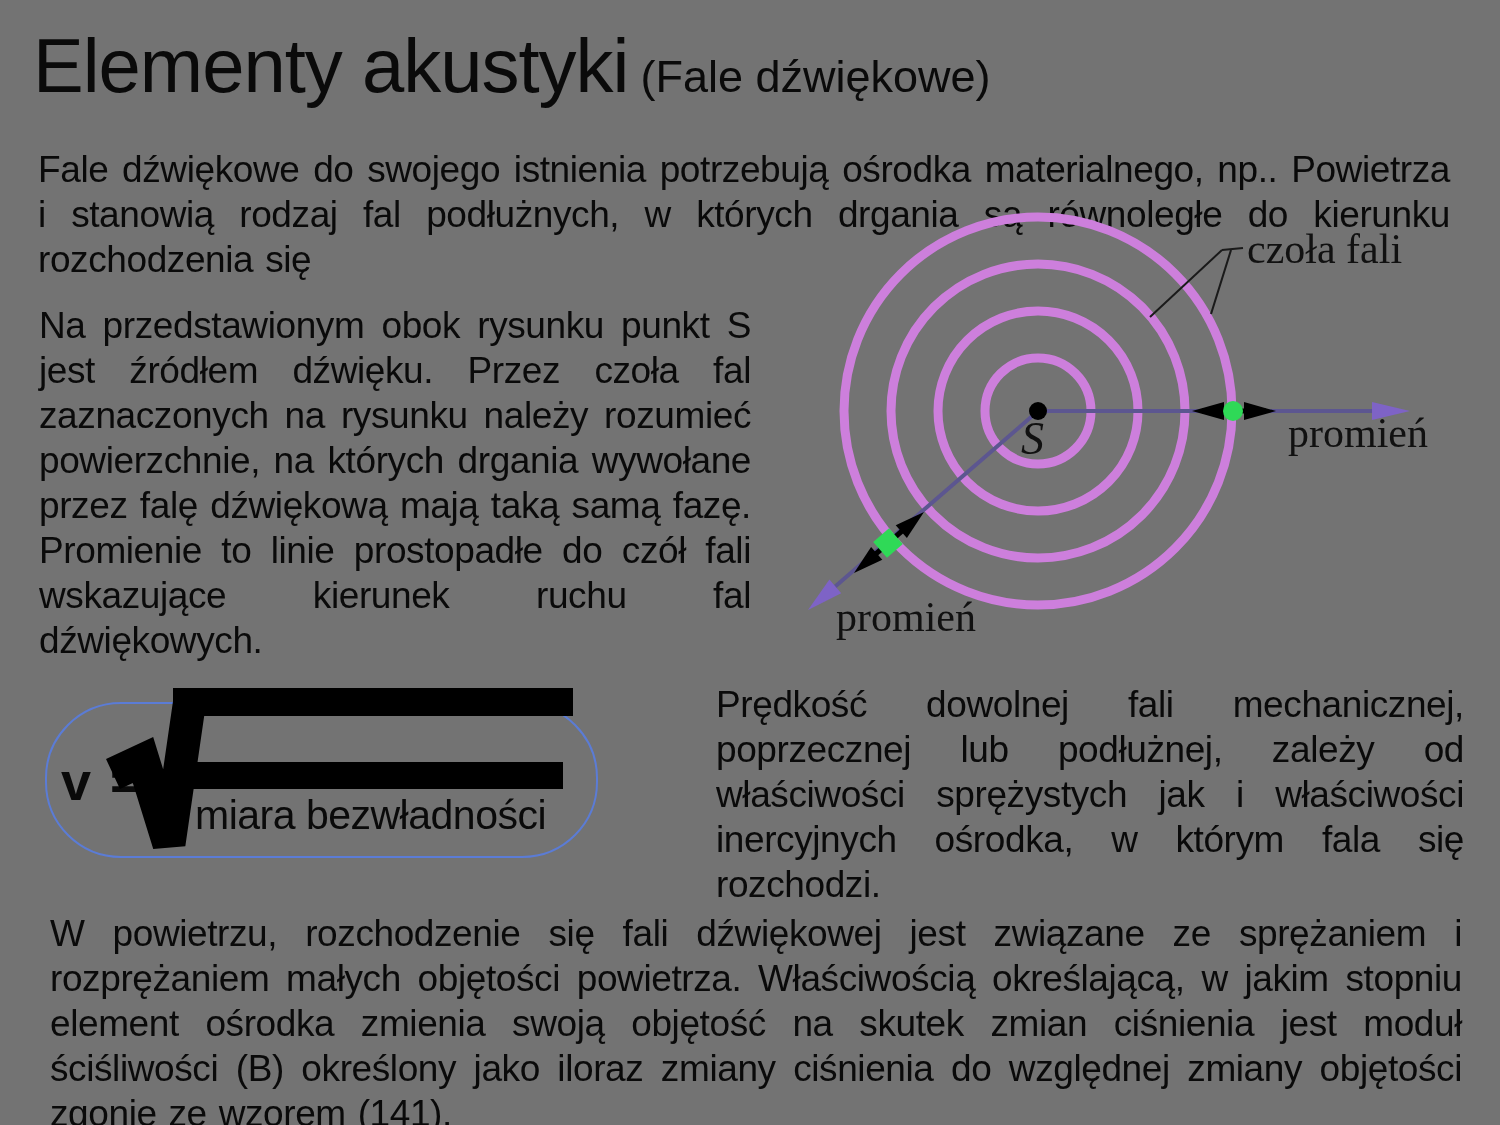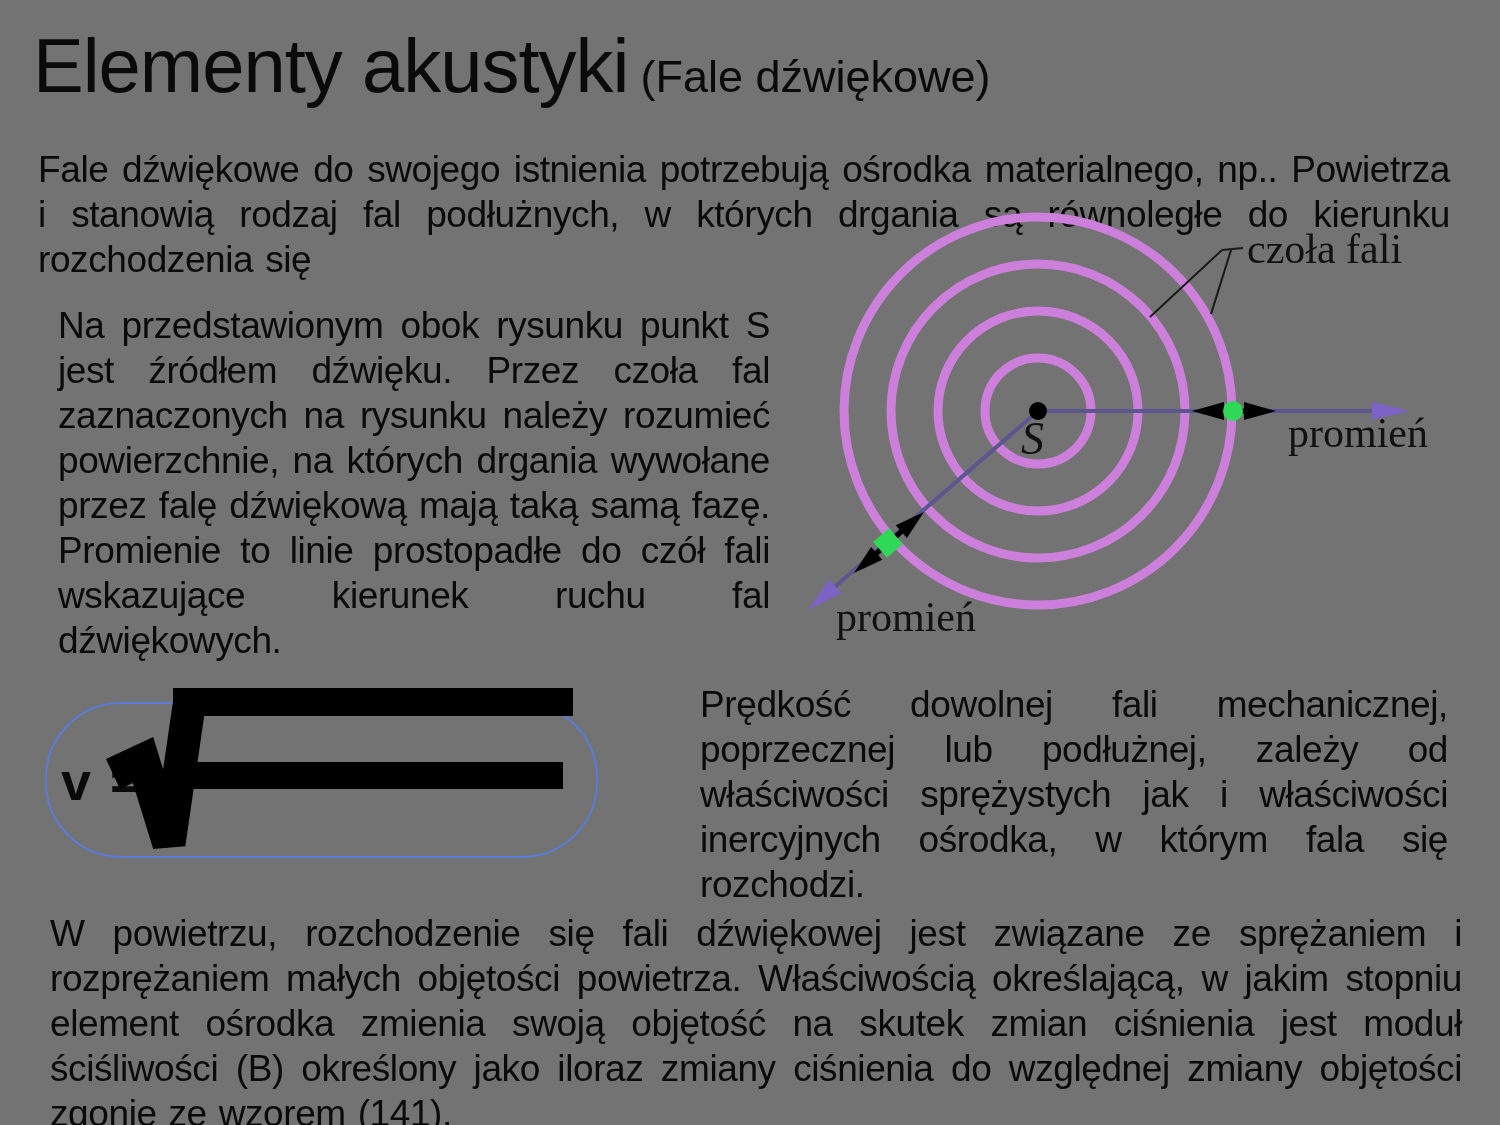--- a/index.html
+++ b/index.html
@@ -10,22 +10,22 @@
   }
   .title { position:absolute; left:33px; top:22px; white-space:nowrap; }
   .title-main { font-size:76px; letter-spacing:-1px; }
   .title-sub  { font-size:45px; margin-left:12px; }
 
   .para {
     position:absolute; text-align:justify; font-size:37px; line-height:45px;
     letter-spacing:-0.4px; word-spacing:2px;
   }
   .para-intro  { left:38px;  top:110px; width:1412px; }
-  .para-left   { left:58px;  top:266px; width:712px;  }
-  .para-right  { left:700px; top:645px; width:748px;  }
+  .para-left   { left:39px;  top:266px; width:712px;  }
+  .para-right  { left:716px; top:645px; width:748px;  }
   .para-bottom { left:50px;  top:874px; width:1412px; }
 
   
   .formula-box {
     position:absolute; left:45px; top:702px; width:549px; height:152px;
     border:2px solid #5b7cd6; border-radius:76px;
   }
   .sqrt-overbar { position:absolute; left:126px; top:-16px; width:400px; height:28px; background:#000; }
   .frac-bar     { position:absolute; left:126px; top:58px;  width:390px; height:27px; background:#000; }
   .frac-num  { position:absolute; left:148px; top:12px; width:375px; font-size:41px; letter-spacing:-0.5px; white-space:nowrap; }
@@ -55,20 +55,21 @@
 
   <p class="para para-bottom">W powietrzu, rozchodzenie się fali dźwiękowej jest związane ze sprężaniem i rozprężaniem małych objętości powietrza. Właściwością określającą, w jakim stopniu element ośrodka zmienia swoją objętość na skutek zmian ciśnienia jest moduł ściśliwości (B) określony jako iloraz zmiany ciśnienia do względnej zmiany objętości zgonie ze wzorem (141).</p>
 
   <div class="formula-box">
     <span class="formula-lhs">v =</span>
     <svg class="radical-svg" width="135" height="180" viewBox="0 0 135 180">
       <path d="M 8 88 L 38 74 L 64 158 L 86 6" fill="none" stroke="#000000" stroke-width="33" stroke-linejoin="miter" stroke-miterlimit="3"></path>
     </svg>
     <div class="sqrt-overbar"></div>
     <div class="frac-bar"></div>
+    <div class="frac-den">miara bezwładności</div>
   </div>
 
   <div class="diagram">
     <svg width="680" height="450" viewBox="0 0 680 450">
 
       <circle cx="248" cy="211" r="53" fill="none" stroke-width="9" stroke="#cd7fdc"></circle>
       <circle cx="248" cy="211" r="100" fill="none" stroke-width="9" stroke="#cd7fdc"></circle>
       <circle cx="248" cy="211" r="147" fill="none" stroke-width="9" stroke="#cd7fdc"></circle>
       <circle cx="248" cy="211" r="194" fill="none" stroke-width="9" stroke="#cd7fdc"></circle>
 

